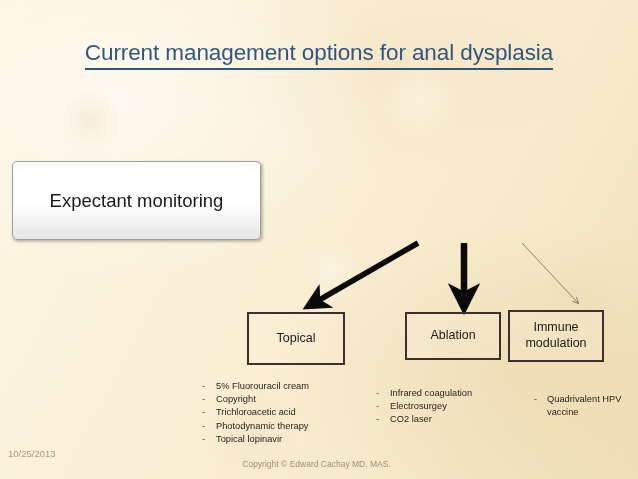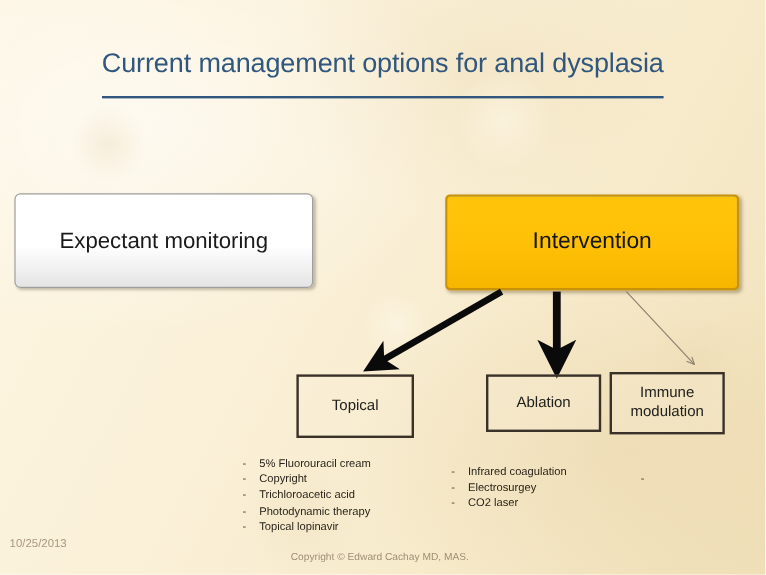--- a/index.html
+++ b/index.html
@@ -43,21 +43,21 @@
     top: 40px;
     width: 638px;
     text-align: center;
     font-size: 22.5px;
     color: #31577E;
     letter-spacing: -0.1px;
     white-space: nowrap;
   }
   #title .tx {
     border-bottom: 2px solid #31577E;
-    padding-bottom: 15px;
+    padding-bottom: 3px;
   }
 
   
   #box-expectant {
     position: absolute;
     left: 12px;
     top: 161px;
     width: 249px;
     height: 79px;
     box-sizing: border-box;
@@ -199,23 +199,20 @@
 
   <div id="title">
     <span class="tx">Current management options for anal dysplasia</span>
   </div>
 
   <div id="box-expectant">
     <span class="lbl">Expectant monitoring</span>
   </div>
 
 
-  <div id="box-intervention">
-    <span class="lbl">Intervention</span>
-  </div>
 
   <svg id="arrows" viewBox="0 0 638 479">
     <defs>
       <marker id="head-black" markerWidth="5" markerHeight="5" refX="2.6" refY="2.5" orient="auto">
         <path d="M0,0 L5,2.5 L0,5 L1.3,2.5 Z" fill="#0A0A0A"></path>
       </marker>
       <marker id="head-thin" markerWidth="7" markerHeight="7" refX="5.5" refY="3.5" orient="auto">
         <path d="M0,0.6 L6.6,3.5 L0,6.4" fill="none" stroke="#8C8070" stroke-width="0.9"></path>
       </marker>
     </defs>
@@ -268,20 +265,21 @@
     </div>
     <div class="row">
       <span class="dash">-</span>
       <span class="txt">CO2 laser</span>
     </div>
   </div>
 
   <div id="bullets-immune" class="bullets">
     <div class="row">
       <span class="dash">-</span>
+      <span class="txt">Quadrivalent HPV vaccine</span>
     </div>
   </div>
 
   <div id="footer-date">10/25/2013</div>
   <div id="footer-copyright">Copyright © Edward Cachay MD, MAS.</div>
   <div id="footer-pagenum">64</div>
 
 </div>
 
 </body></html>

